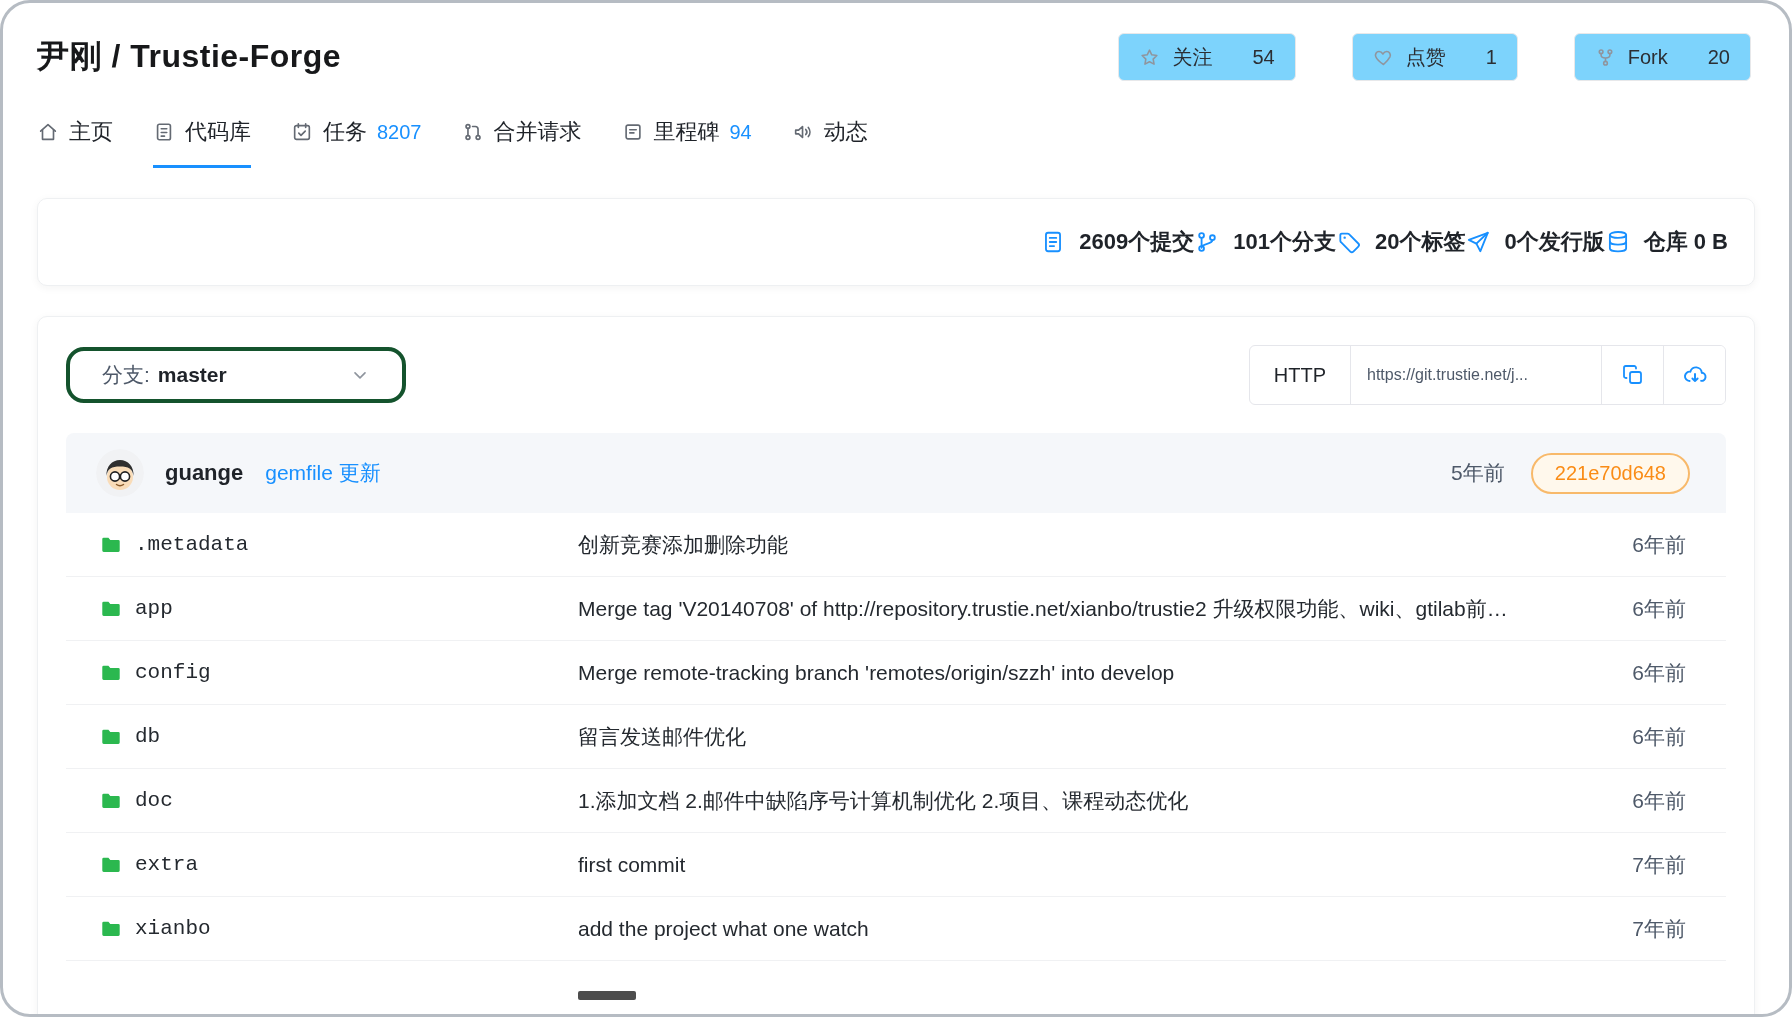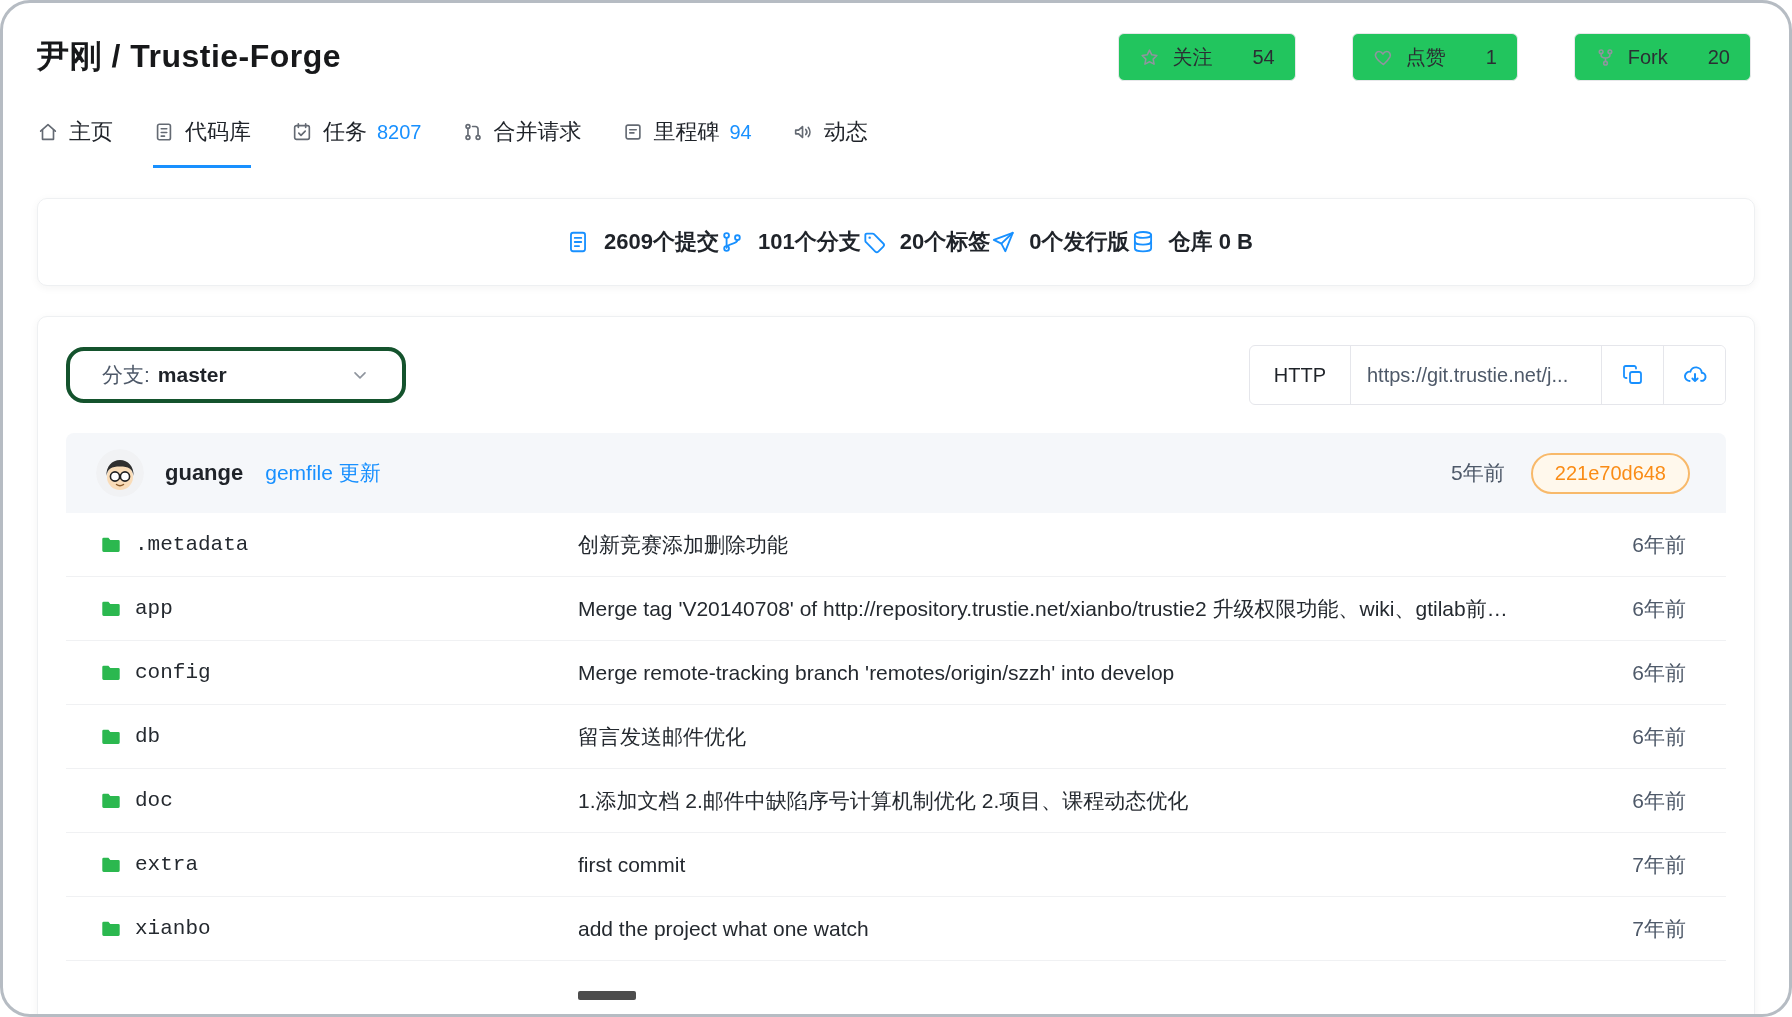--- a/index.html
+++ b/index.html
@@ -14,42 +14,42 @@
   }
   .icn { display:inline-flex; align-items:center; justify-content:center; }
   .icn svg { display:block; }
 
   
   .page-header { display:flex; align-items:center; justify-content:space-between; padding:30px 38px 0 34px; }
   .page-title { margin:0; font-size:32px; font-weight:700; color:#17181a; letter-spacing:.5px; }
   .header-actions { display:flex; gap:56px; }
   .action-btn {
     display:flex; align-items:center; gap:12px; height:48px; padding:0 20px;
-    background:#22c55e; border:1px solid #e7e8ea; border-radius:6px;
+    background:#7dd3fc; border:1px solid #e7e8ea; border-radius:6px;
     font-size:20px; color:#2b2e33; cursor:pointer; font-family:inherit;
   }
   .action-btn .icn { color:#8f959e; }
   .action-btn .count { margin-left:28px; color:#2b2e33; }
 
   
   .tabs { display:flex; gap:40px; padding:36px 34px 0; }
   .tab {
     display:flex; align-items:center; gap:10px; font-size:22px; color:#1f2329;
     padding-bottom:18px; border-bottom:3px solid transparent; cursor:pointer;
   }
   .tab .icn { color:#646a73; }
   .tab.active { border-bottom-color:var(--accent,#1890ff); }
   .tab .badge { color:var(--accent,#1890ff); font-size:20px; }
 
   
   .stats-card {
     margin:30px 34px 0; padding:0 26px 0 52px; height:88px;
     border:1px solid #eef0f2; border-radius:10px; background:#fff;
     box-shadow:0 2px 8px rgba(31,35,41,.05);
-    display:flex; align-items:center; justify-content:center;
+    display:flex; align-items:center; justify-content:flex-end;
   }
   .stat { display:flex; align-items:center; gap:13px; font-size:22px; font-weight:700; color:#1f2329; cursor:pointer; }
   .stat .icn { color:var(--accent,#1890ff); }
 
   
   .main-card {
     margin:30px 34px 0; padding:28px 28px 0; height:730px;
     border:1px solid #eef0f2; border-radius:10px; background:#fff;
     box-shadow:0 2px 8px rgba(31,35,41,.05);
   }
@@ -58,21 +58,21 @@
     display:flex; align-items:center; width:340px; height:56px; padding:0 32px;
     border:4px solid #14532d; border-radius:18px; font-size:21px; cursor:pointer; background:#fff;
   }
   .branch-select .lbl { color:#4e5969; }
   .branch-select .val { color:#1f2329; font-weight:600; margin-left:8px; }
   .branch-select .chev { margin-left:auto; color:#8f959e; }
 
   .clone-group { display:flex; align-items:stretch; height:60px; border:1px solid #e5e6eb; border-radius:6px; overflow:hidden; background:#fff; }
   .clone-proto { display:flex; align-items:center; padding:0 24px; font-size:20px; color:#1f2329; border-right:1px solid #e5e6eb; cursor:pointer; }
   .clone-url {
-    width:250px; border:none; outline:none; padding:0 16px; font-size:20px; color:#4e5969;
+    width:250px; border:none; outline:none; padding:0 16px; font-size:16px; color:#4e5969;
     font-family:inherit; white-space:nowrap; overflow:hidden;
   }
   .clone-copy, .clone-dl {
     display:flex; align-items:center; justify-content:center; width:62px;
     color:var(--accent,#1890ff); border-left:1px solid #e5e6eb; cursor:pointer; background:#fff;
   }
 
   
   .commit-bar {
     margin-top:28px; height:80px; background:#f5f7fa; border-radius:8px 8px 0 0;

